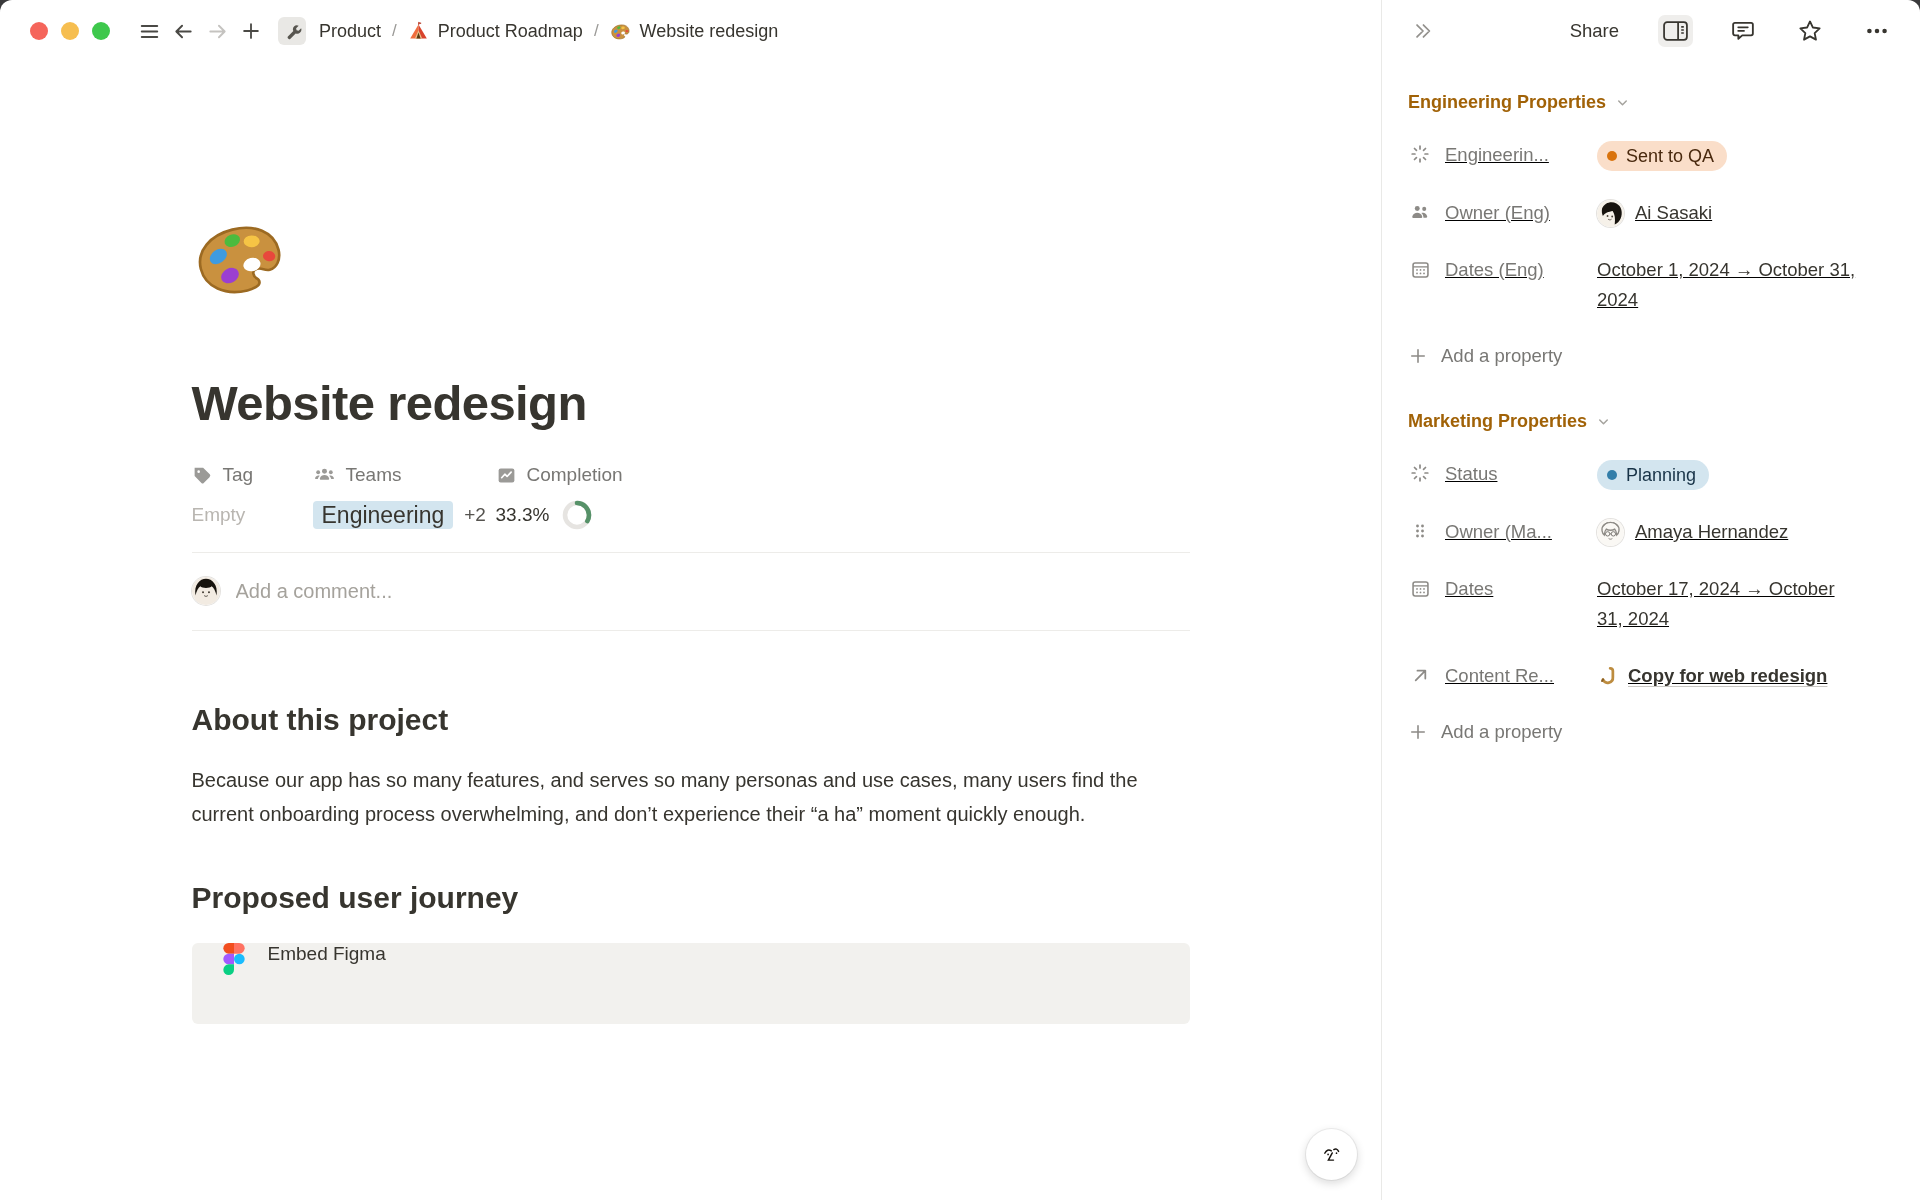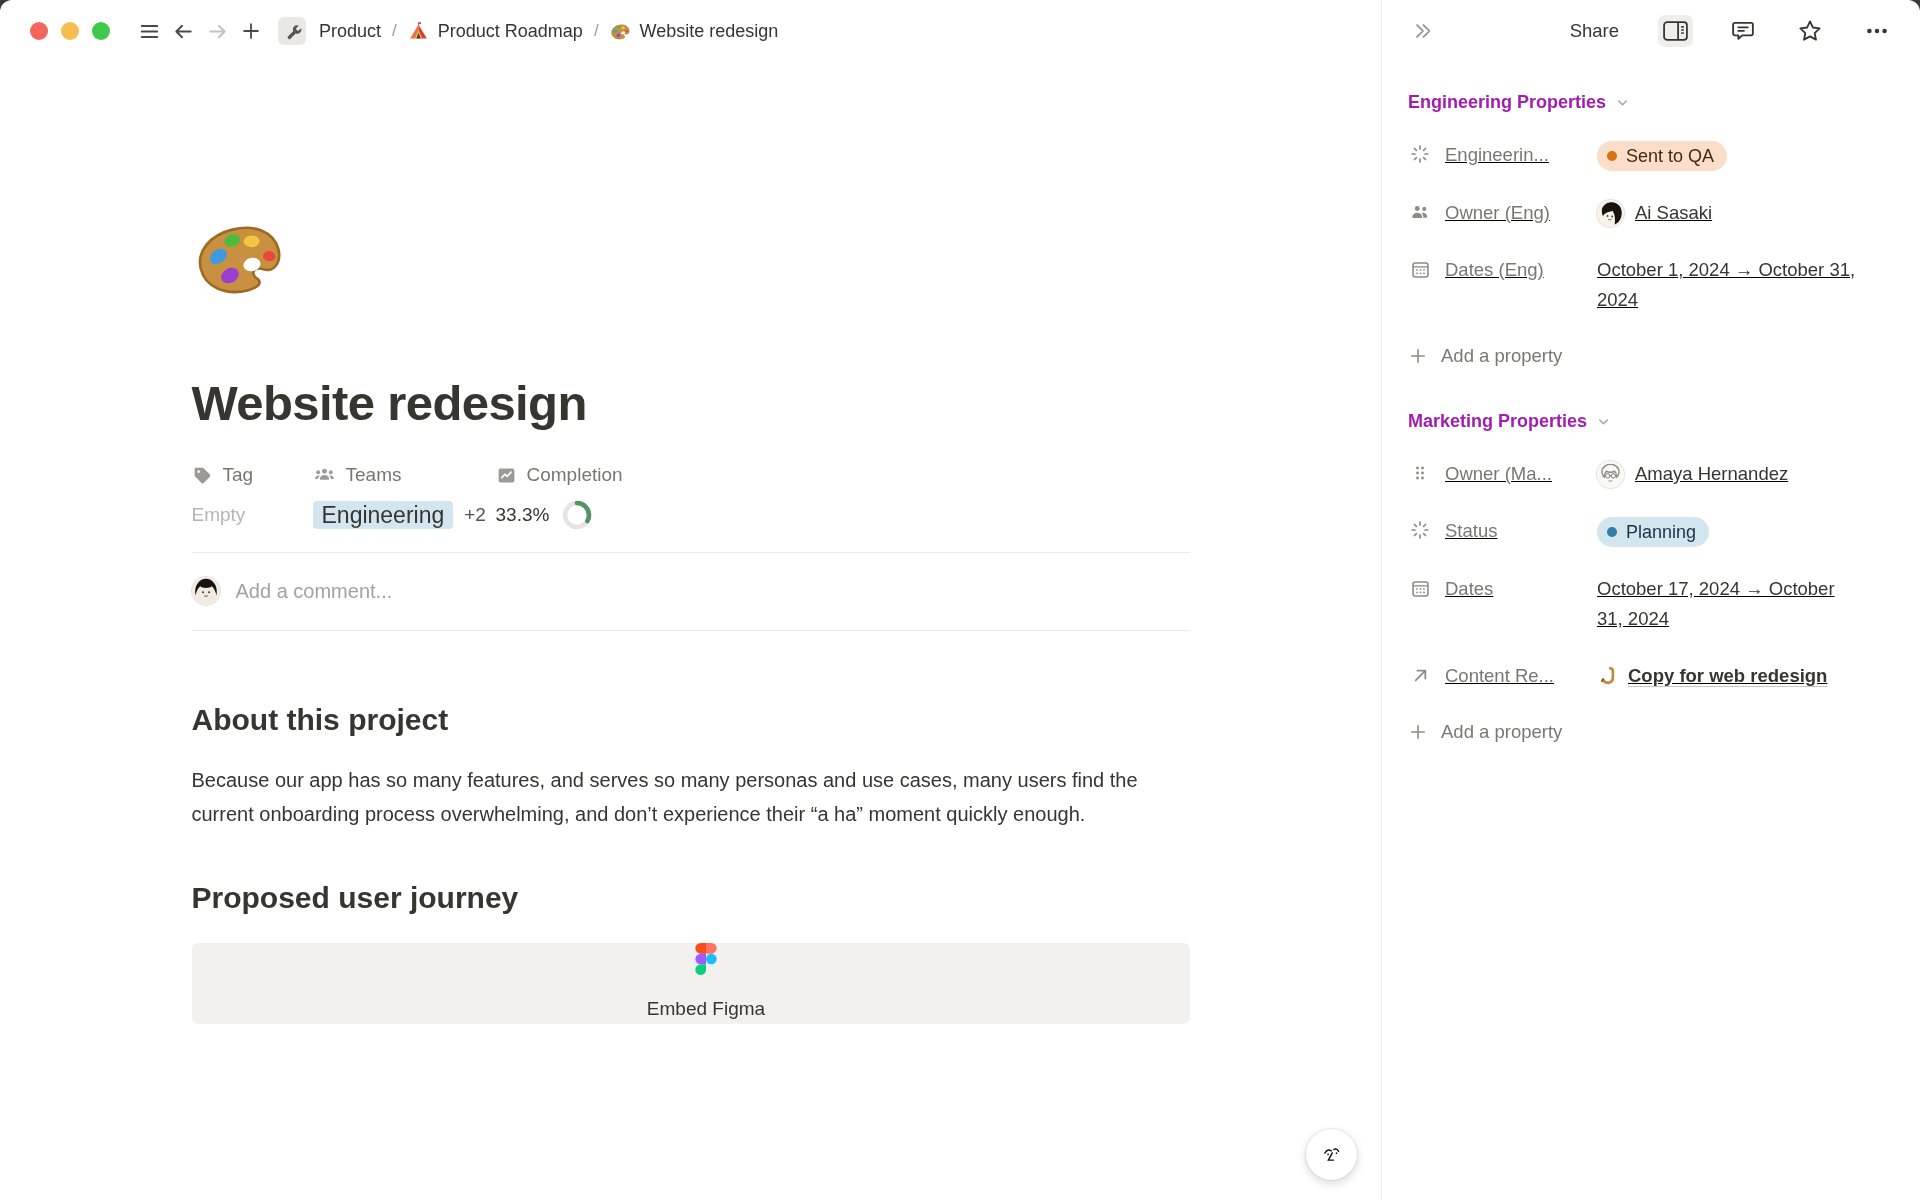--- a/index.html
+++ b/index.html
@@ -38,37 +38,37 @@
 
   .hdiv{height:1px;background:#EDECE9;margin-top:22px;}
   .comment-row{display:flex;align-items:center;gap:16px;padding:24px 0 25px;}
   .comment-input{flex:1;border:none;outline:none;background:transparent;font-size:20px;color:#37352F;font-family:inherit;padding:0;}
   .comment-input::placeholder{color:#A5A29C;}
 
   .h2{font-size:30px;font-weight:700;color:#37352F;margin:70px 0 0;line-height:38px;cursor:text;}
   .para{font-size:20px;line-height:34px;color:#37352F;margin:24px 0 0;cursor:text;}
   .h2.second{margin-top:48px;}
 
-  .figma-block{margin-top:26px;background:#F2F1EE;border-radius:6px;height:81px;display:flex;align-items:center;padding-left:31px;gap:23px;cursor:pointer;flex-direction:column;}
+  .figma-block{margin-top:26px;background:#F2F1EE;border-radius:6px;height:81px;display:flex;align-items:flex-start;padding-left:31px;gap:23px;cursor:pointer;}
   .figma-label{font-size:19px;color:#37352F;}
 
   .ai-btn{position:absolute;right:24px;bottom:20px;width:51px;height:51px;border-radius:50%;background:#fff;
           box-shadow:0 0 0 1px rgba(15,15,15,.06),0 3px 10px rgba(15,15,15,.16);display:flex;align-items:center;justify-content:center;cursor:pointer;}
 
   
   .panel{width:539px;flex:none;border-left:1px solid #E9E9E7;display:flex;flex-direction:column;}
   .panel-top{height:62px;flex:none;display:flex;align-items:center;padding:0 26px 0 24px;}
   .collapse-btn{width:34px;height:34px;display:flex;align-items:center;justify-content:center;color:#93918D;cursor:pointer;border-radius:6px;}
   .panel-actions{margin-left:auto;display:flex;align-items:center;gap:33px;}
   .share-btn{font-size:18.5px;color:#37352F;cursor:pointer;padding:4px 6px;border-radius:6px;}
   .icon-btn{display:flex;align-items:center;justify-content:center;color:#3B3A36;cursor:pointer;border-radius:7px;padding:4px;}
   .icon-btn.active{background:#EFEEEC;}
 
   .panel-body{padding:0 0 0 26px;}
-  .section-h{display:flex;align-items:center;gap:9px;color:#a21caf;font-weight:700;font-size:18px;margin-top:30px;cursor:pointer;width:max-content;}
+  .section-h{display:flex;align-items:center;gap:9px;color:#a16207;font-weight:700;font-size:18px;margin-top:30px;cursor:pointer;width:max-content;}
   .section-h svg{color:#A5A39E;}
   .prow{display:flex;align-items:flex-start;margin-top:27px;text-decoration:underline;}
   .picon{width:24px;height:24px;flex:none;margin-right:13px;color:#8D8B87;display:flex;align-items:center;justify-content:center;margin-top:2px;}
   .plabel{width:152px;flex:none;color:#787774;font-size:18.5px;line-height:29px;cursor:pointer;white-space:nowrap;}
   .pvalue{flex:1;min-width:0;font-size:18.5px;color:#37352F;line-height:30px;padding-right:60px;cursor:pointer;}
   .status-pill{display:inline-flex;align-items:center;gap:9px;padding:3px 13px 3px 10px;border-radius:999px;font-size:18px;line-height:24px;}
   .sdot{width:10px;height:10px;border-radius:50%;flex:none;}
   .person-val{display:flex;align-items:center;gap:11px;}
   .avatar-ring{width:27px;height:27px;border-radius:50%;box-shadow:0 0 0 1px #E4E2DF;flex:none;overflow:hidden;}
   .link-val{display:flex;align-items:flex-start;gap:10px;}
@@ -383,20 +383,35 @@
 
       <div class="section-h" style="margin-top:44px;">
         <span>Marketing Properties</span>
         <svg width="15" height="15" viewBox="0 0 24 24" fill="none" stroke="currentColor" stroke-width="2.4" stroke-linecap="round" stroke-linejoin="round">
             <path d="M6 9.5l6 6 6-6"></path>
           </svg>
       </div>
 
       <div class="prow">
         <span class="picon">
+          <svg width="22" height="22" viewBox="0 0 24 24" stroke="currentColor" stroke-width="1.9" stroke-linecap="round">
+              <path d="M12 3.5v3M18 6l-2.1 2.1M20.5 12h-3M18 18l-2.1-2.1M12 20.5v-3M6 18l2.1-2.1M3.5 12h3M6 6l2.1 2.1"></path>
+            </svg>
+        </span>
+        <span class="plabel">Status</span>
+        <span class="pvalue">
+          <span class="status-pill" style="background-color: rgb(211, 229, 239);">
+            <span class="sdot" style="background-color: rgb(51, 126, 169);"></span>
+            <span style="color: rgb(24, 51, 71);">Planning</span>
+          </span>
+        </span>
+      </div>
+
+      <div class="prow">
+        <span class="picon">
           <svg width="20" height="20" viewBox="0 0 24 24" fill="currentColor">
               <circle cx="9" cy="6" r="1.7"></circle>
               <circle cx="15" cy="6" r="1.7"></circle>
               <circle cx="9" cy="12" r="1.7"></circle>
               <circle cx="15" cy="12" r="1.7"></circle>
               <circle cx="9" cy="18" r="1.7"></circle>
               <circle cx="15" cy="18" r="1.7"></circle>
             </svg>
         </span>
         <span class="plabel">Owner (Ma...</span>
@@ -413,35 +428,20 @@
                   <path d="M14.2 23.4c1.2.8 2.4.8 3.6 0" stroke="#76736E" stroke-width="1" fill="none" stroke-linecap="round"></path>
                 </svg>
             </span>
             <span>Amaya Hernandez</span>
           </span>
         </span>
       </div>
 
       <div class="prow">
         <span class="picon">
-          <svg width="22" height="22" viewBox="0 0 24 24" stroke="currentColor" stroke-width="1.9" stroke-linecap="round">
-              <path d="M12 3.5v3M18 6l-2.1 2.1M20.5 12h-3M18 18l-2.1-2.1M12 20.5v-3M6 18l2.1-2.1M3.5 12h3M6 6l2.1 2.1"></path>
-            </svg>
-        </span>
-        <span class="plabel">Status</span>
-        <span class="pvalue">
-          <span class="status-pill" style="background-color: rgb(211, 229, 239);">
-            <span class="sdot" style="background-color: rgb(51, 126, 169);"></span>
-            <span style="color: rgb(24, 51, 71);">Planning</span>
-          </span>
-        </span>
-      </div>
-
-      <div class="prow">
-        <span class="picon">
           <svg width="21" height="21" viewBox="0 0 24 24" fill="none" stroke="currentColor" stroke-width="1.8">
               <rect x="3.5" y="4.5" width="17" height="16" rx="2.4"></rect>
               <path d="M3.5 9h17" stroke-width="1.5"></path>
               <g fill="currentColor" stroke="none">
                 <circle cx="8" cy="12.5" r="1"></circle>
                 <circle cx="12" cy="12.5" r="1"></circle>
                 <circle cx="16" cy="12.5" r="1"></circle>
                 <circle cx="8" cy="16.5" r="1"></circle>
                 <circle cx="12" cy="16.5" r="1"></circle>
                 <circle cx="16" cy="16.5" r="1"></circle>

